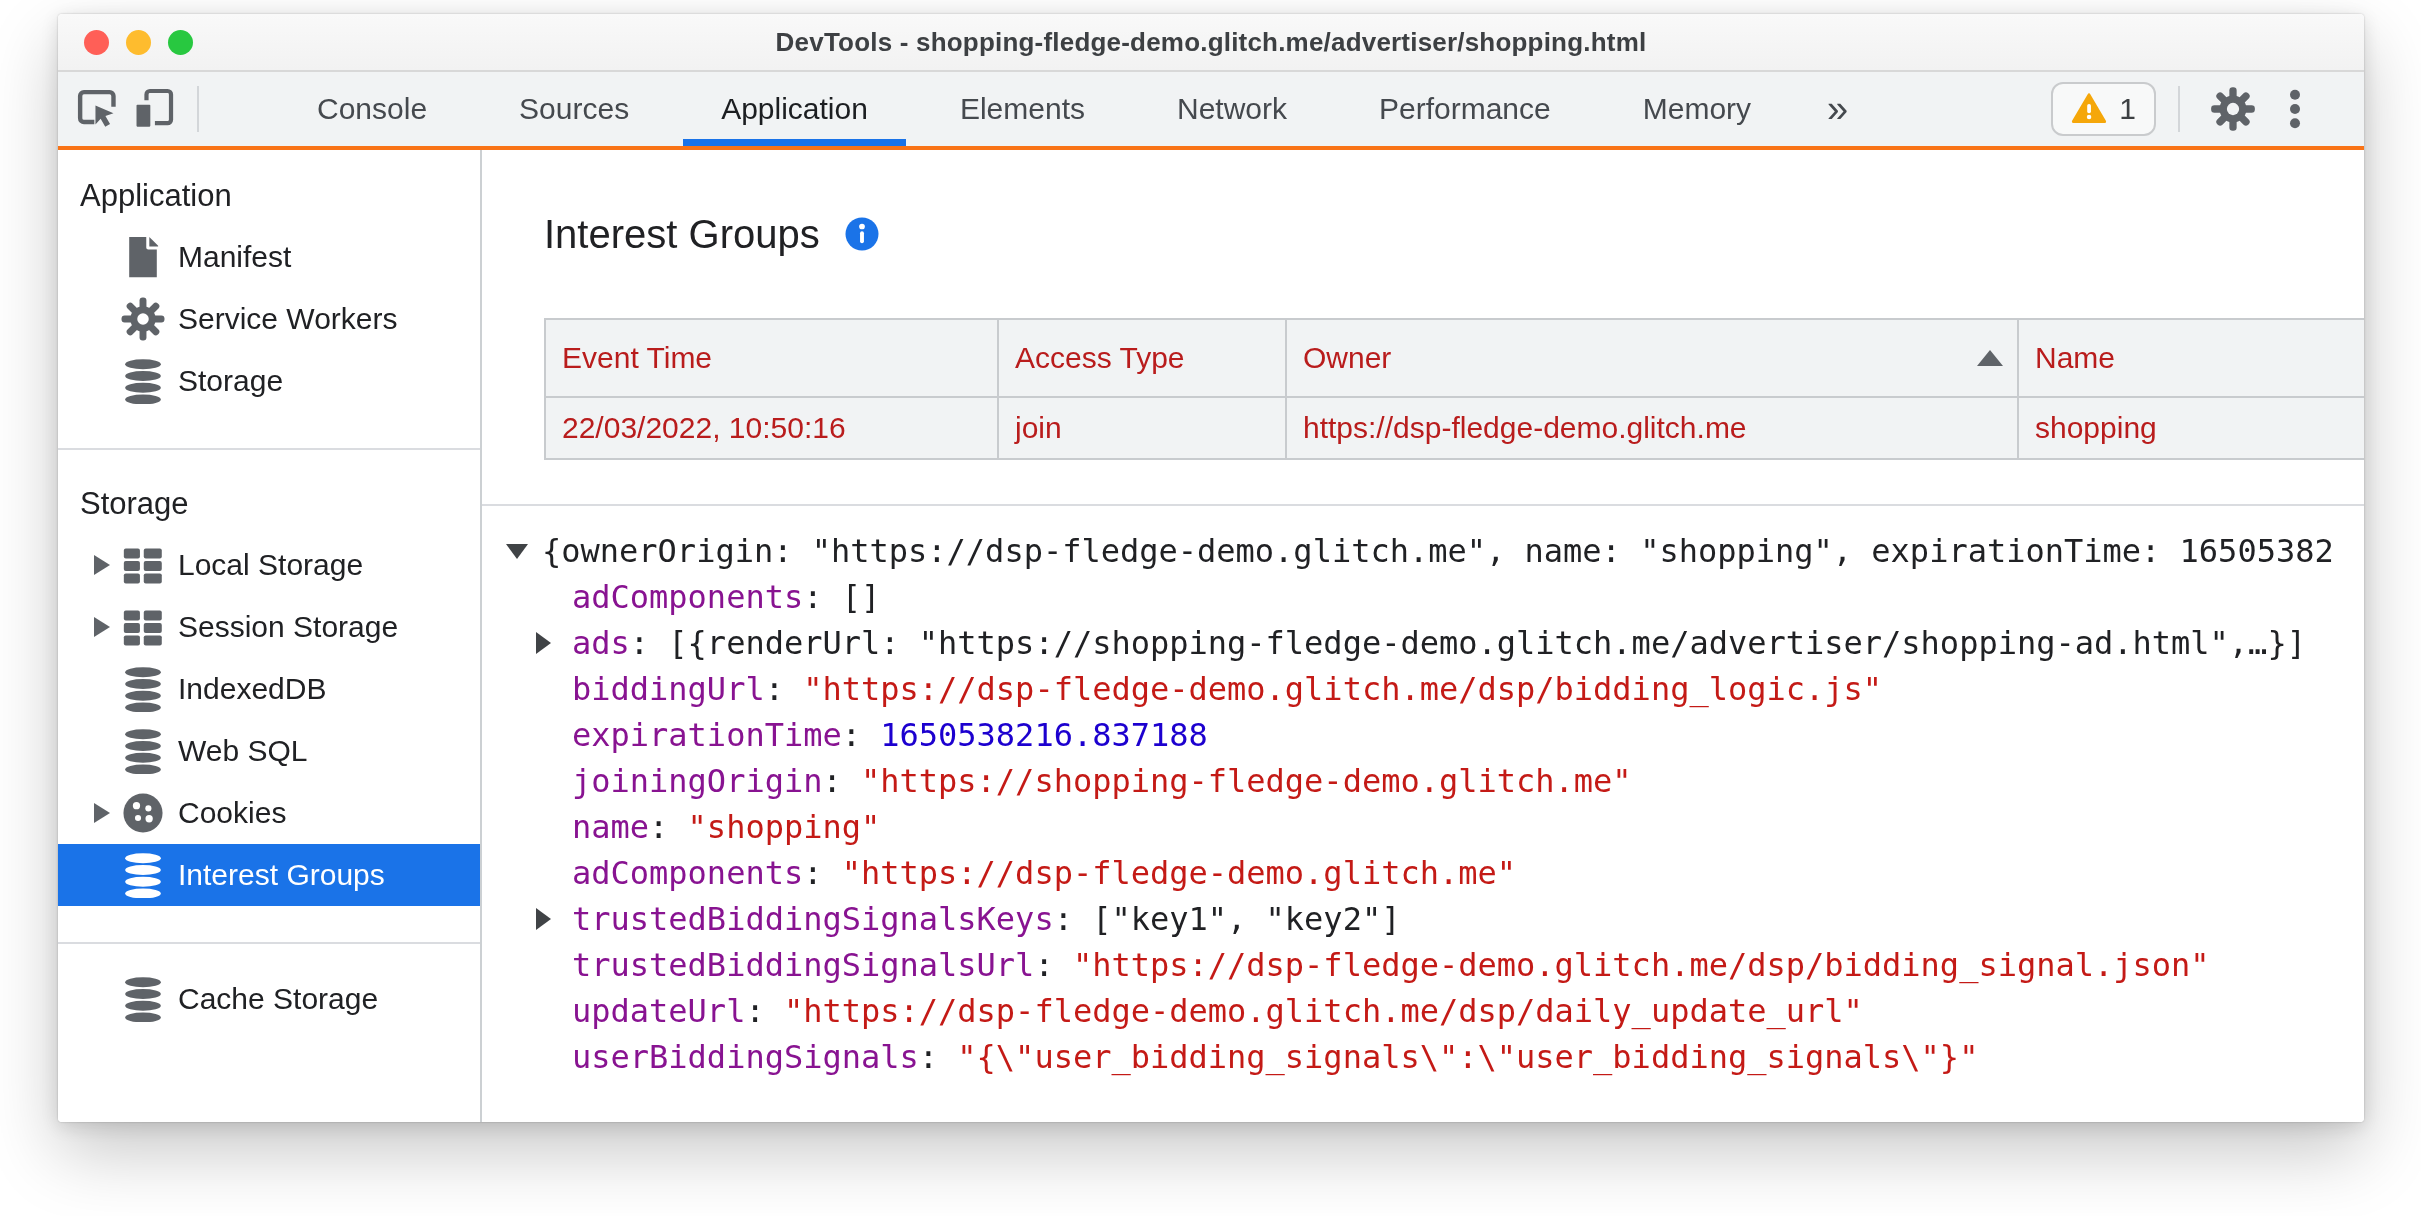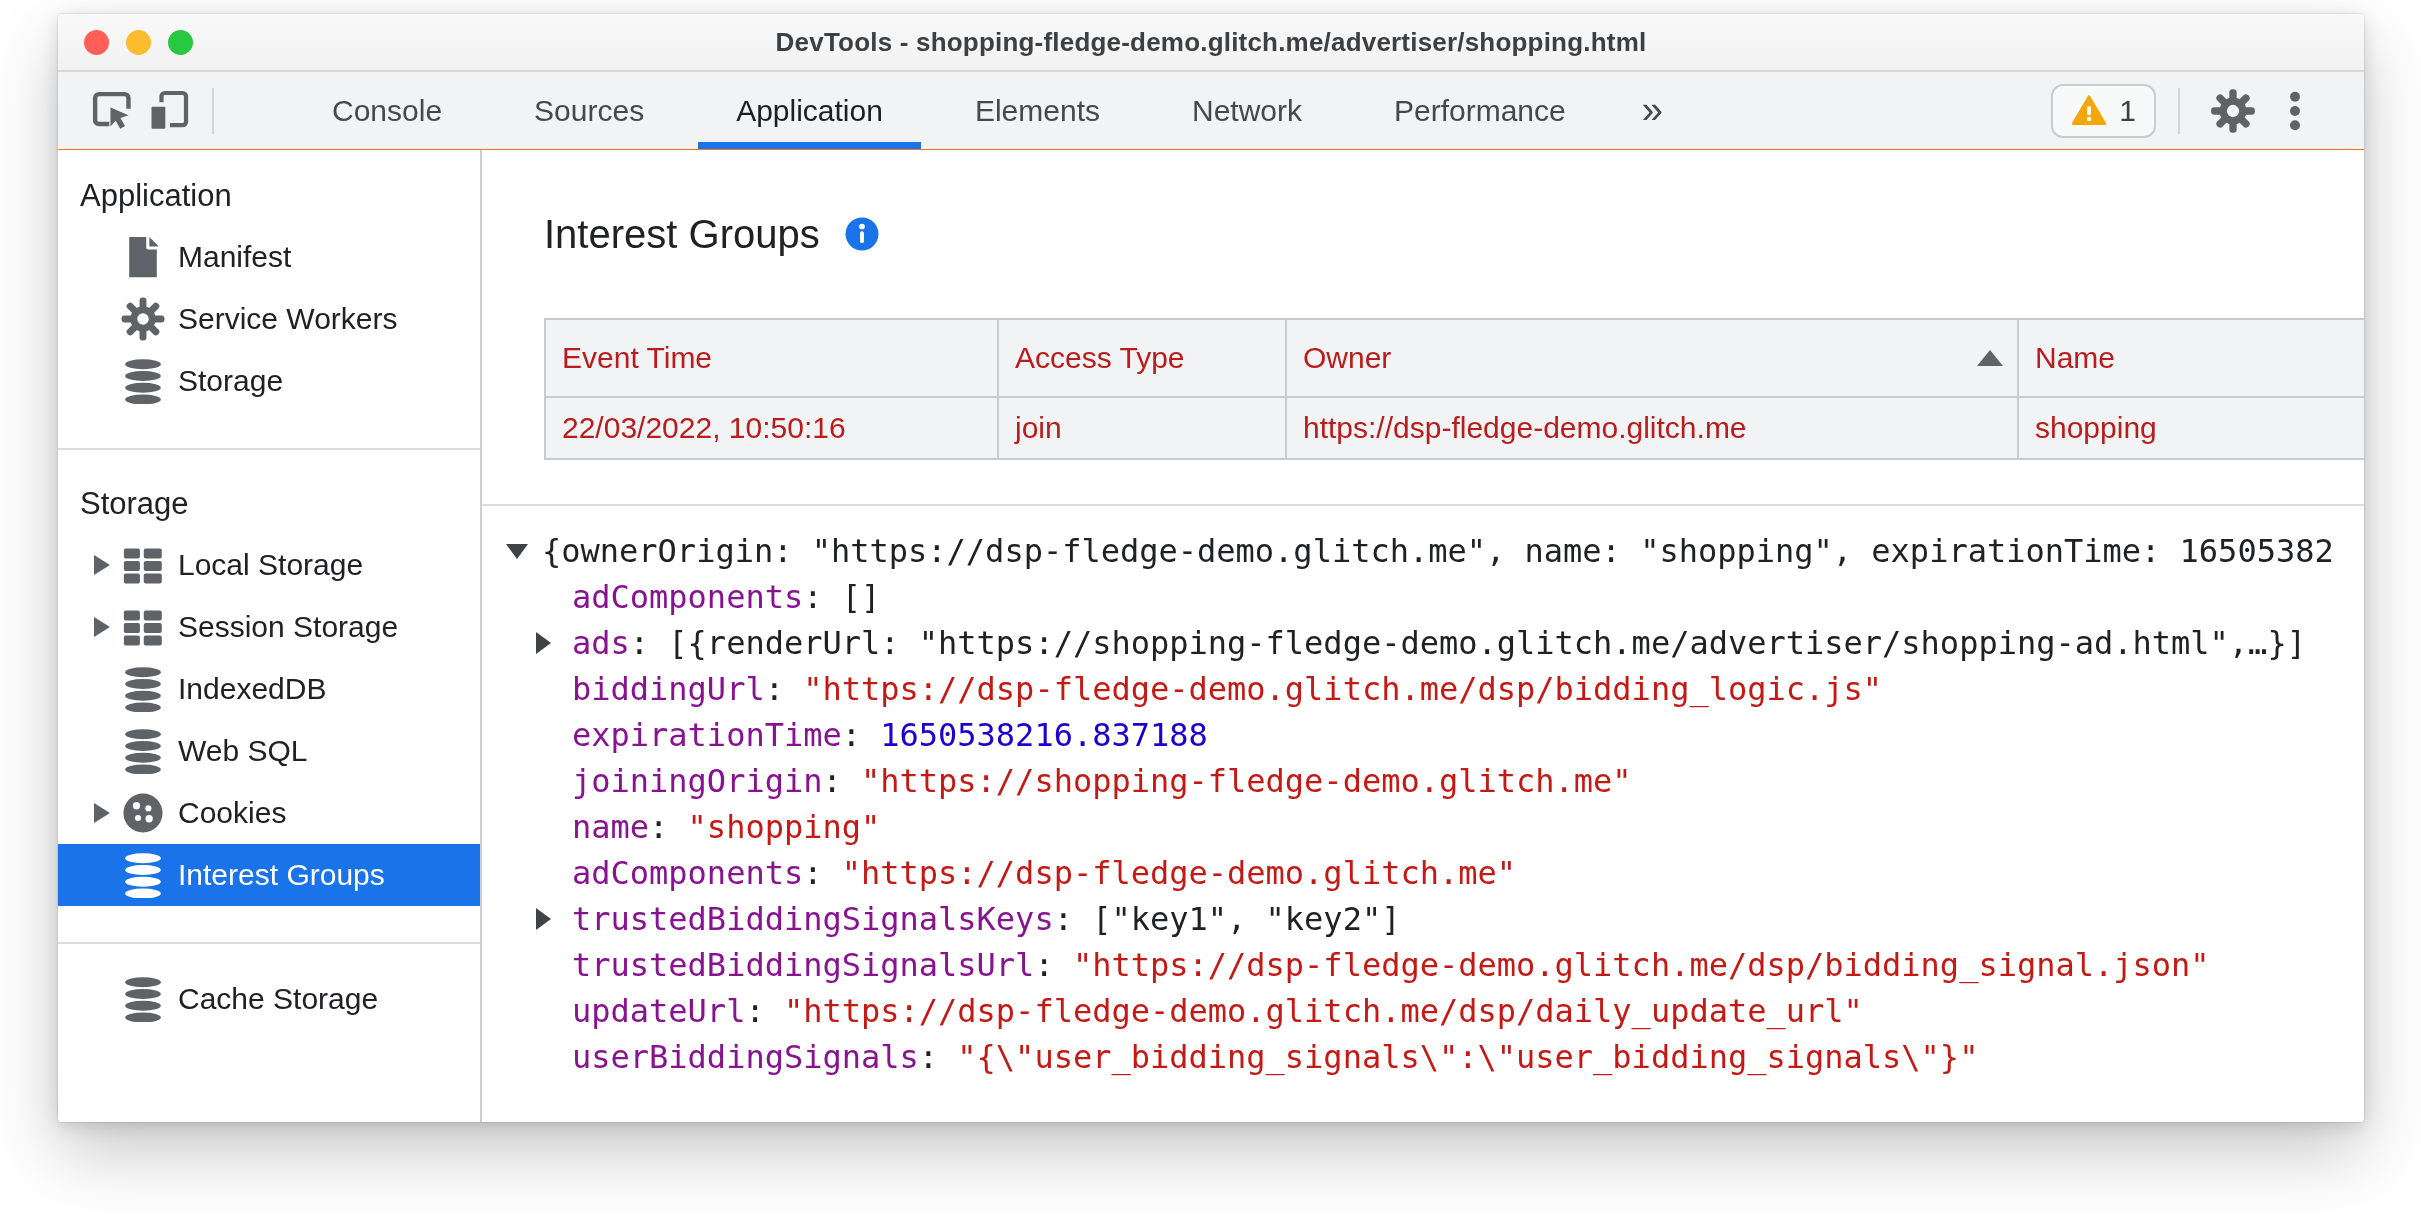--- a/index.html
+++ b/index.html
@@ -22,22 +22,22 @@
     display:flex; align-items:center; justify-content:center;
   }
   .traffic { position:absolute; left:26px; top:0; height:100%; display:flex; align-items:center; gap:17px; }
   .light { width:25px; height:25px; border-radius:50%; }
   .light.red { background:#ff5f57; }
   .light.yellow { background:#febc2e; }
   .light.green { background:#28c840; }
   .title-text { font-size:26px; font-weight:700; color:#3d4043; letter-spacing:.2px; }
   
   .toolbar {
-    flex:0 0 78px; background:#f1f3f4; border-bottom:1px solid #f97316;
-    display:flex; align-items:stretch; padding-left:26px;
+    flex:0 0 78px; background:#f1f3f4; border-bottom:4px solid #f97316;
+    display:flex; align-items:stretch; padding-left:11px;
   }
   .tb-btn { width:56px; display:flex; align-items:center; justify-content:center; color:#5f6368; }
   .tb-btn svg { width:46px; height:46px; }
   .tb-sep { width:2px; height:46px; background:#d3d6d9; align-self:center; margin:0 16px; }
   .tabs { display:flex; align-items:stretch; margin-left:56px; }
   .tab { position:relative; display:flex; align-items:center; padding:0 46px; font-size:30px; color:#45494e; }
   .tab.active { color:#1c1e21; }
   .tab.active::after { content:""; position:absolute; left:8px; right:8px; bottom:0; height:7px; background:#1a73e8; }
   .more-tabs { display:flex; align-items:center; padding:0 30px; font-size:38px; color:#45494e; }
   .tb-right { margin-left:auto; display:flex; align-items:center; padding-right:38px; }
@@ -115,20 +115,21 @@
       </svg>
     </div>
     <div class="tb-sep"></div>
     <div class="tabs" id="tabs-host">
         <div class="tab">Console</div>
         <div class="tab">Sources</div>
         <div class="tab active">Application</div>
         <div class="tab">Elements</div>
         <div class="tab">Network</div>
         <div class="tab">Performance</div>
+        <div class="tab">Memory</div>
       </div>
     <div class="more-tabs">
       <span>»</span>
     </div>
     <div class="tb-right">
       <div class="warn-badge">
         <svg viewBox="0 0 24 24">
           <path d="M12 2.6 22.4 20.4H1.6Z" fill="#f5a70a" stroke="#f5a70a" stroke-width="2" stroke-linejoin="round"></path>
           <rect x="10.8" y="8.6" width="2.5" height="6.2" rx="1.2" fill="#fff"></rect>
           <circle cx="12.05" cy="17.3" r="1.5" fill="#fff"></circle>

